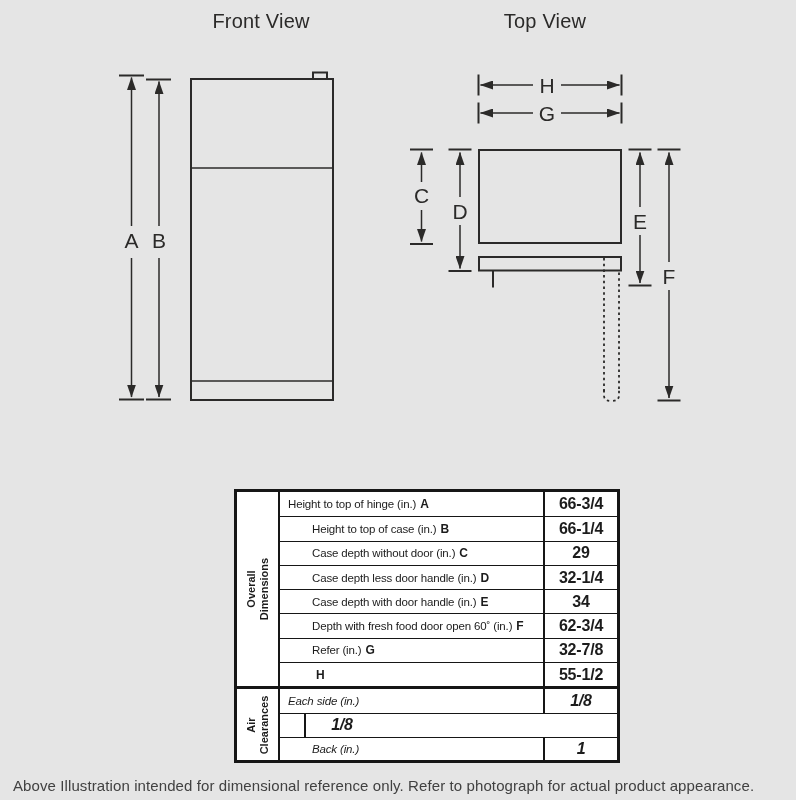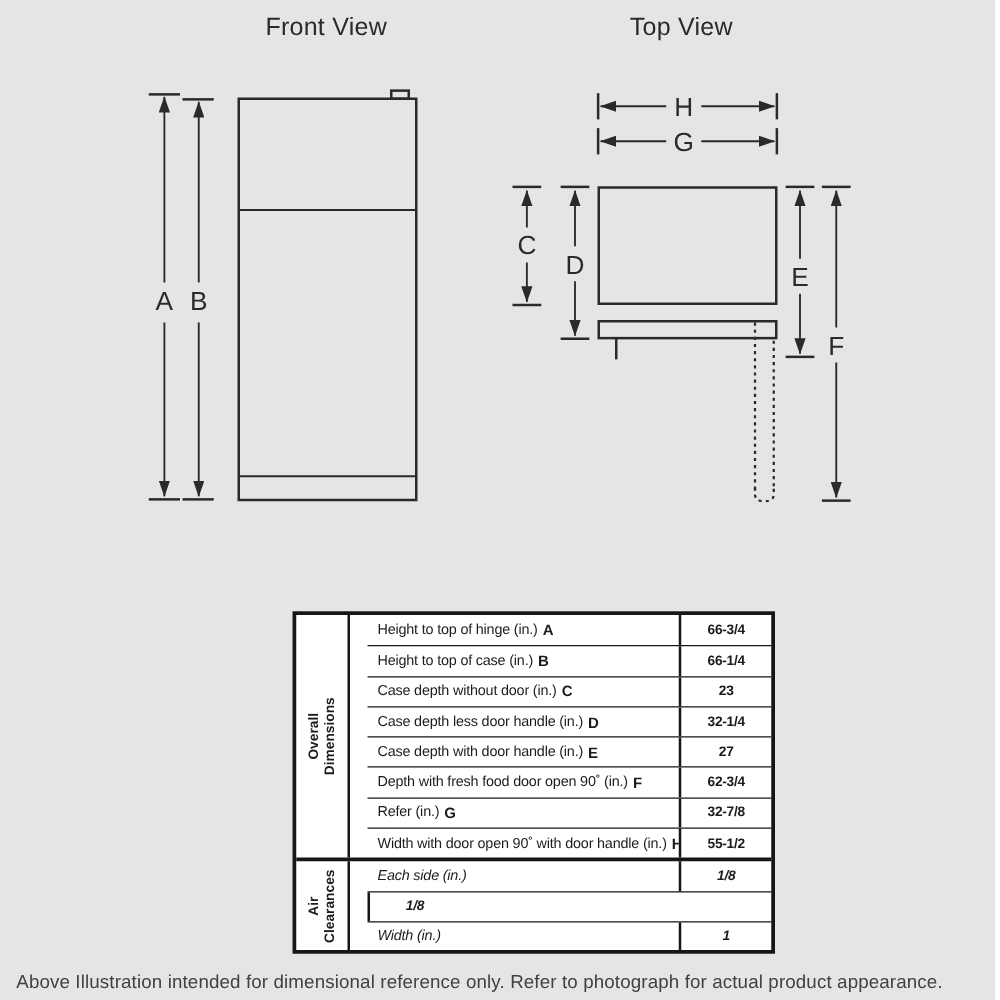--- a/index.html
+++ b/index.html
@@ -25,34 +25,34 @@
   .t-section { display: flex; align-items: stretch; }
   .t-section.air { border-top: 3px solid #161616; }
   .vhead { width: 43px; min-width: 43px; border-right: 2px solid #161616; position: relative; }
   .vtext {
     position: absolute; left: 50%; top: 50%;
     transform: translate(-50%, -50%) rotate(-90deg);
     font-weight: bold; font-size: 11px; line-height: 1.15;
     text-align: center; white-space: nowrap;
   }
   .vtext span { display: block; }
-  .t-rows { flex: 1; min-width: 0; margin-left: 14px; }
+  .t-rows { flex: 1; min-width: 0; }
   .t-row { display: flex; align-items: stretch; height: 24.3px; }
   .air .t-row { height: 23.6px; font-style: italic; }
-  .t-row + .t-row { border-top: 1.5px solid #161616; }
+  .t-row + .t-row { border-top: 1.5px solid #161616; padding-left: 24px; }
   .cell-label {
     flex: 1; display: flex; align-items: center;
     padding-left: 8px; font-size: 11.5px; letter-spacing: -0.15px;
     white-space: nowrap; overflow: hidden;
   }
   .cell-label b { margin-left: 4px; font-size: 12px; }
   .cell-value {
     width: 74px; min-width: 74px; border-left: 2px solid #161616;
     display: flex; align-items: center; justify-content: center;
-    font-weight: bold; font-size: 11px; letter-spacing: -0.2px;
+    font-weight: bold; font-size: 16px; letter-spacing: -0.2px;
   }
 
   .footer-note {
     position: absolute; left: 13px; top: 777px;
     font-size: 15px; color: #414141; letter-spacing: 0.1px; white-space: nowrap;
   }
 </style>
 </head>
 <body>
 
@@ -175,53 +175,52 @@
               <span>Height to top of case (in.)</span>
               <b>B</b>
             </div>
           <div class="cell-value">66-1/4</div>
         </div>
         <div class="t-row">
           <div class="cell-label">
               <span>Case depth without door (in.)</span>
               <b>C</b>
             </div>
-          <div class="cell-value">23</div>
+          <div class="cell-value">29</div>
         </div>
         <div class="t-row">
           <div class="cell-label">
               <span>Case depth less door handle (in.)</span>
               <b>D</b>
             </div>
           <div class="cell-value">32-1/4</div>
         </div>
         <div class="t-row">
           <div class="cell-label">
               <span>Case depth with door handle (in.)</span>
               <b>E</b>
             </div>
-          <div class="cell-value">27</div>
-        </div>
-        <div class="t-row">
-          <div class="cell-label">
-              <span>Depth with fresh food door open 90˚ (in.)</span>
+          <div class="cell-value">34</div>
+        </div>
+        <div class="t-row">
+          <div class="cell-label">
+              <span>Depth with fresh food door open 60˚ (in.)</span>
               <b>F</b>
             </div>
           <div class="cell-value">62-3/4</div>
         </div>
         <div class="t-row">
           <div class="cell-label">
               <span>Refer (in.)</span>
               <b>G</b>
             </div>
           <div class="cell-value">32-7/8</div>
         </div>
         <div class="t-row">
           <div class="cell-label">
-              <span>Width with door open 90˚ with door handle (in.)</span>
               <b>H</b>
             </div>
           <div class="cell-value">55-1/2</div>
         </div>
       </div>
     </div>
 
     <div class="t-section air">
       <div class="vhead">
         <div class="vtext">
@@ -235,21 +234,21 @@
               <span>Each side (in.)</span>
               <b></b>
             </div>
           <div class="cell-value">1/8</div>
         </div>
         <div class="t-row">
           <div class="cell-value">1/8</div>
         </div>
         <div class="t-row">
           <div class="cell-label">
-              <span>Width (in.)</span>
+              <span>Back (in.)</span>
               <b></b>
             </div>
           <div class="cell-value">1</div>
         </div>
       </div>
     </div>
 
   </div>
 
   <div class="footer-note">Above Illustration intended for dimensional reference only. Refer to photograph for actual product appearance.</div>

